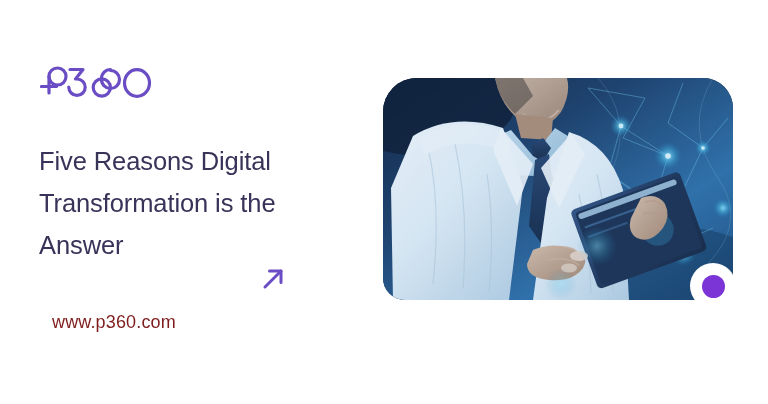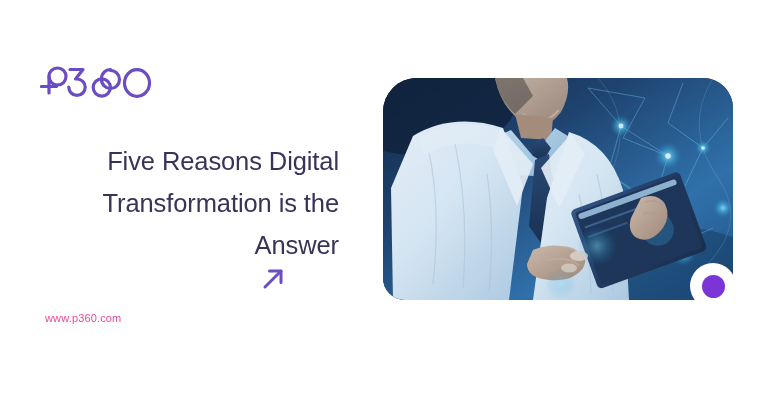--- a/index.html
+++ b/index.html
@@ -14,21 +14,20 @@
     background: #ffffff;
     font-family: "Liberation Sans", sans-serif;
     position: relative;
   }
 
   .banner {
     position: relative;
     width: 768px;
     height: 404px;
     background: #ffffff;
-    text-align: right;
   }
 
   
 
   .left-col {
     position: absolute;
     left: 0;
     top: 0;
     width: 370px;
     height: 404px;
@@ -65,25 +64,25 @@
     left: 256px;
     top: 262px;
     width: 34px;
     height: 34px;
   }
   .arrow-icon svg { display: block; }
 
   
   .site-url {
     position: absolute;
-    left: 45px;
+    left: 52px;
     top: 312px;
-    font-size: 11px;
+    font-size: 18px;
     font-weight: 400;
-    color: #ec4899;
+    color: #7f1d1d;
     letter-spacing: 0.15px;
   }
 
   
 
   .photo-wrap {
     position: absolute;
     left: 383px;
     top: 78px;
     width: 350px;

